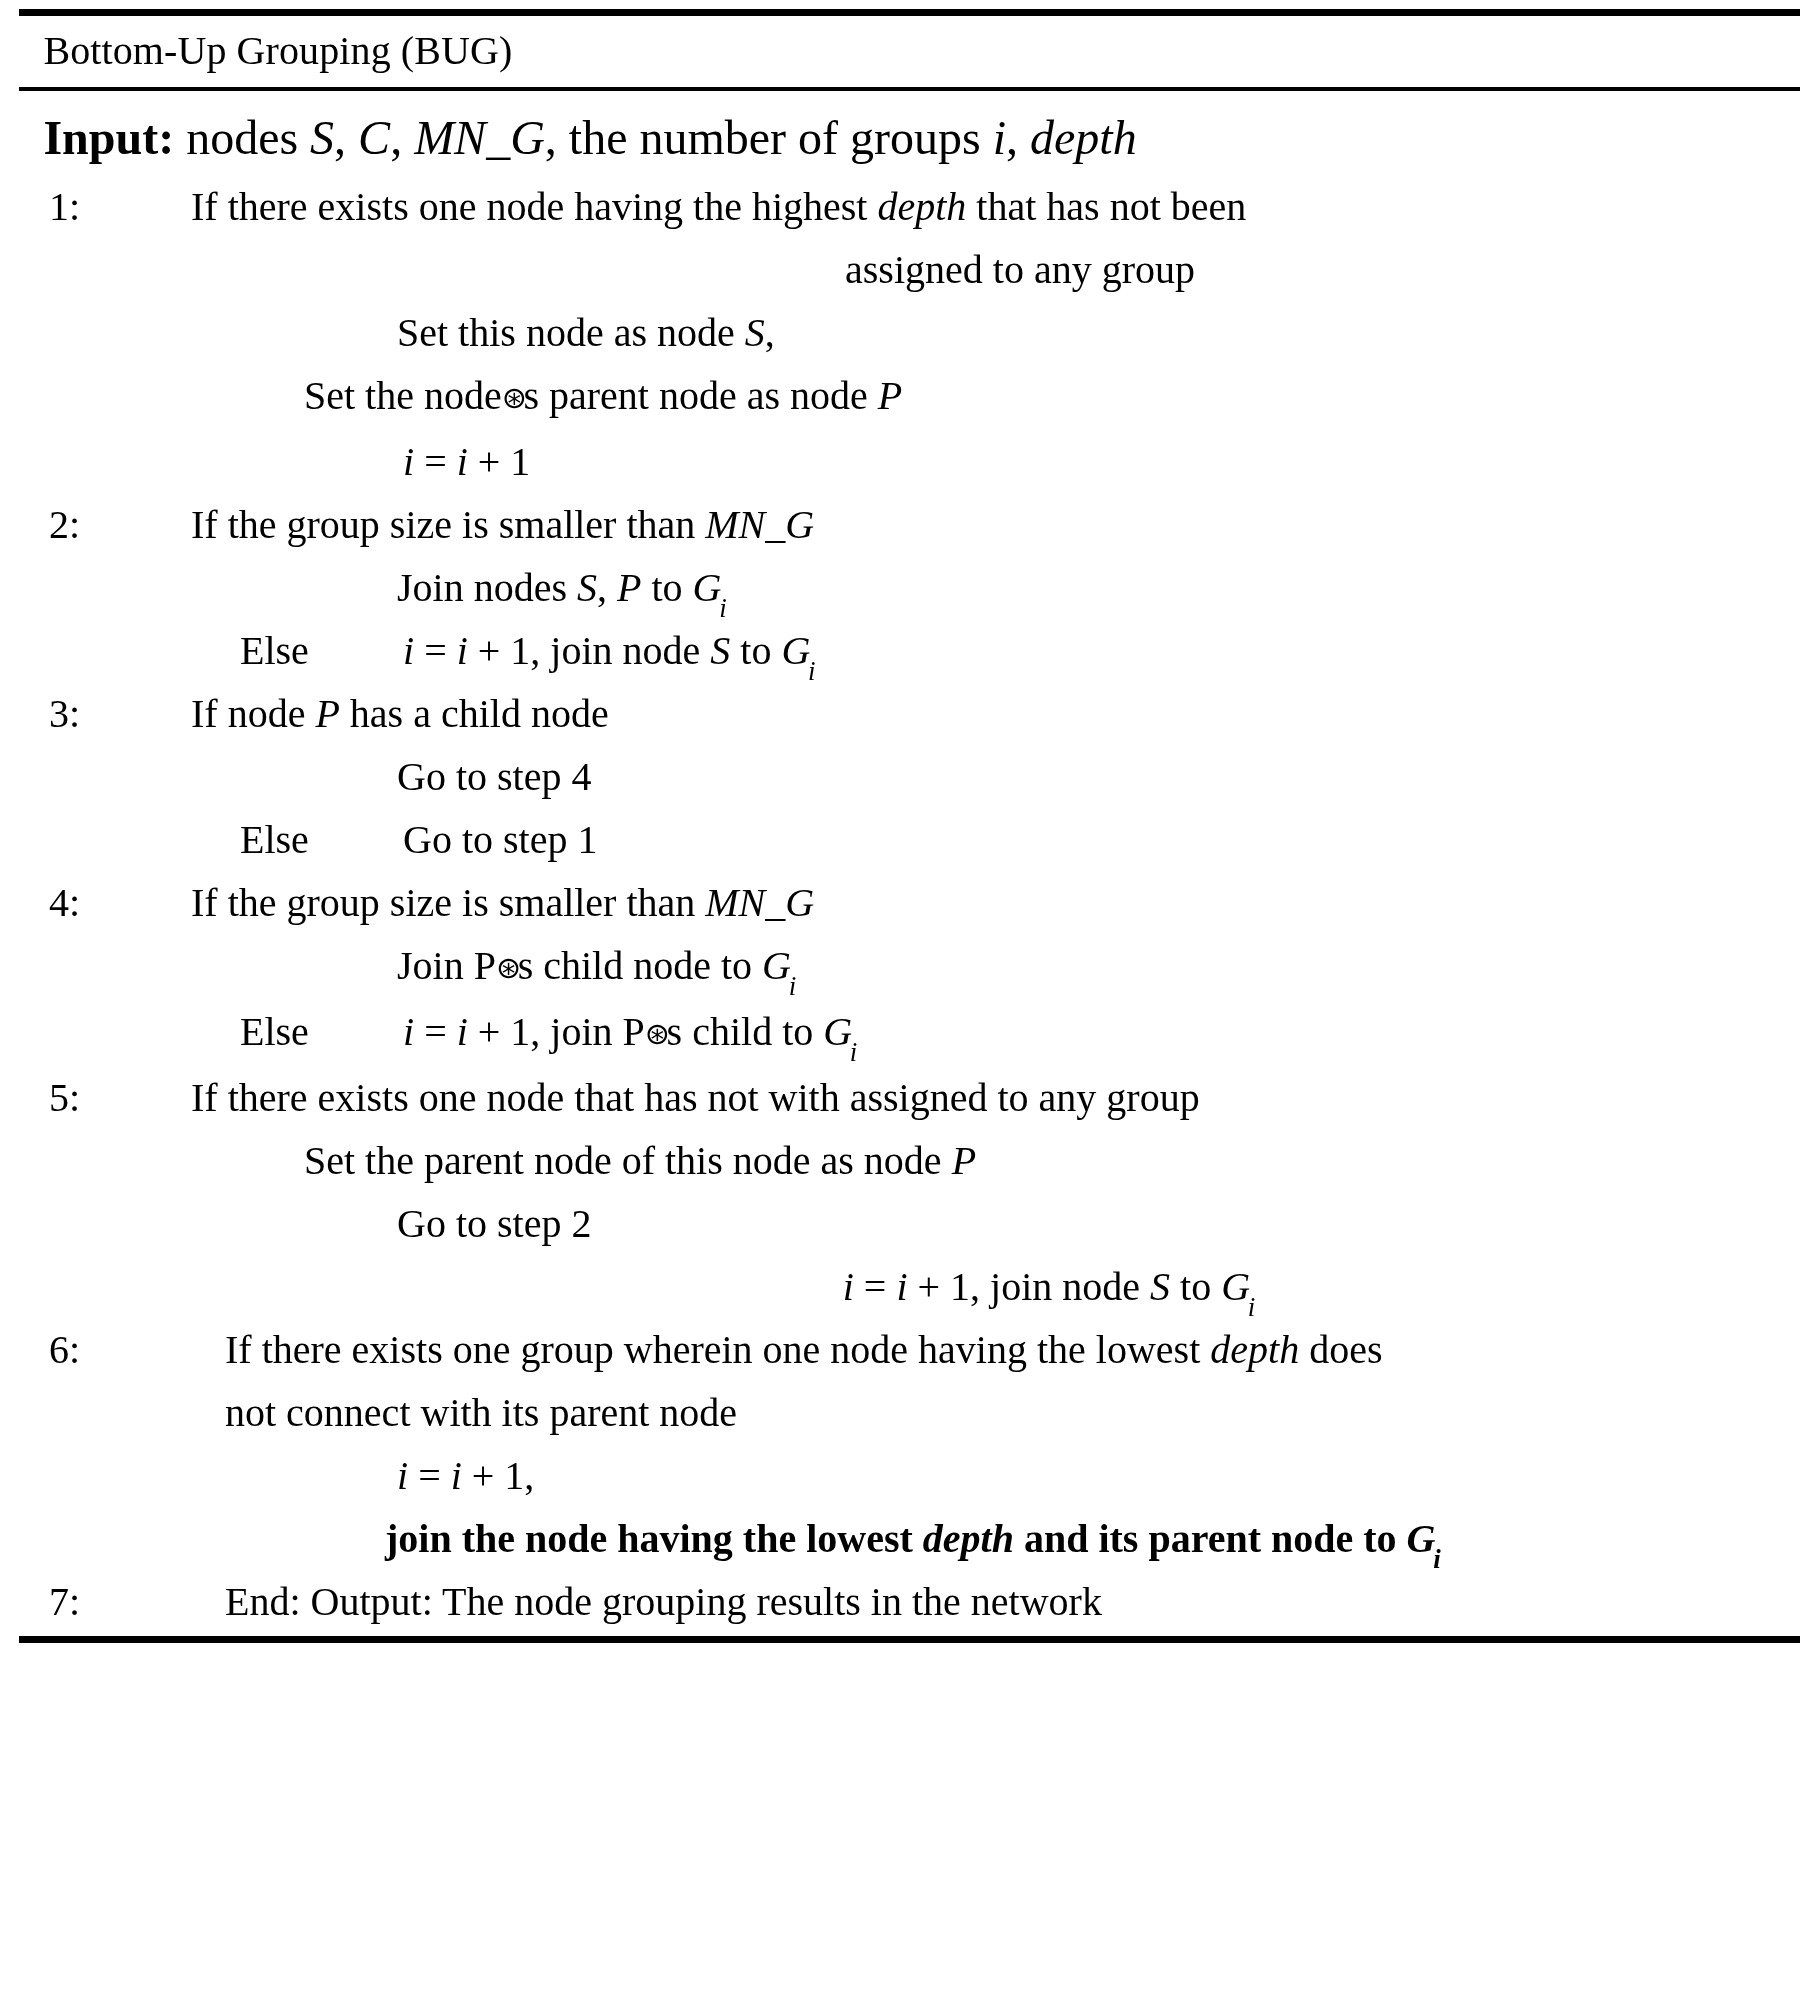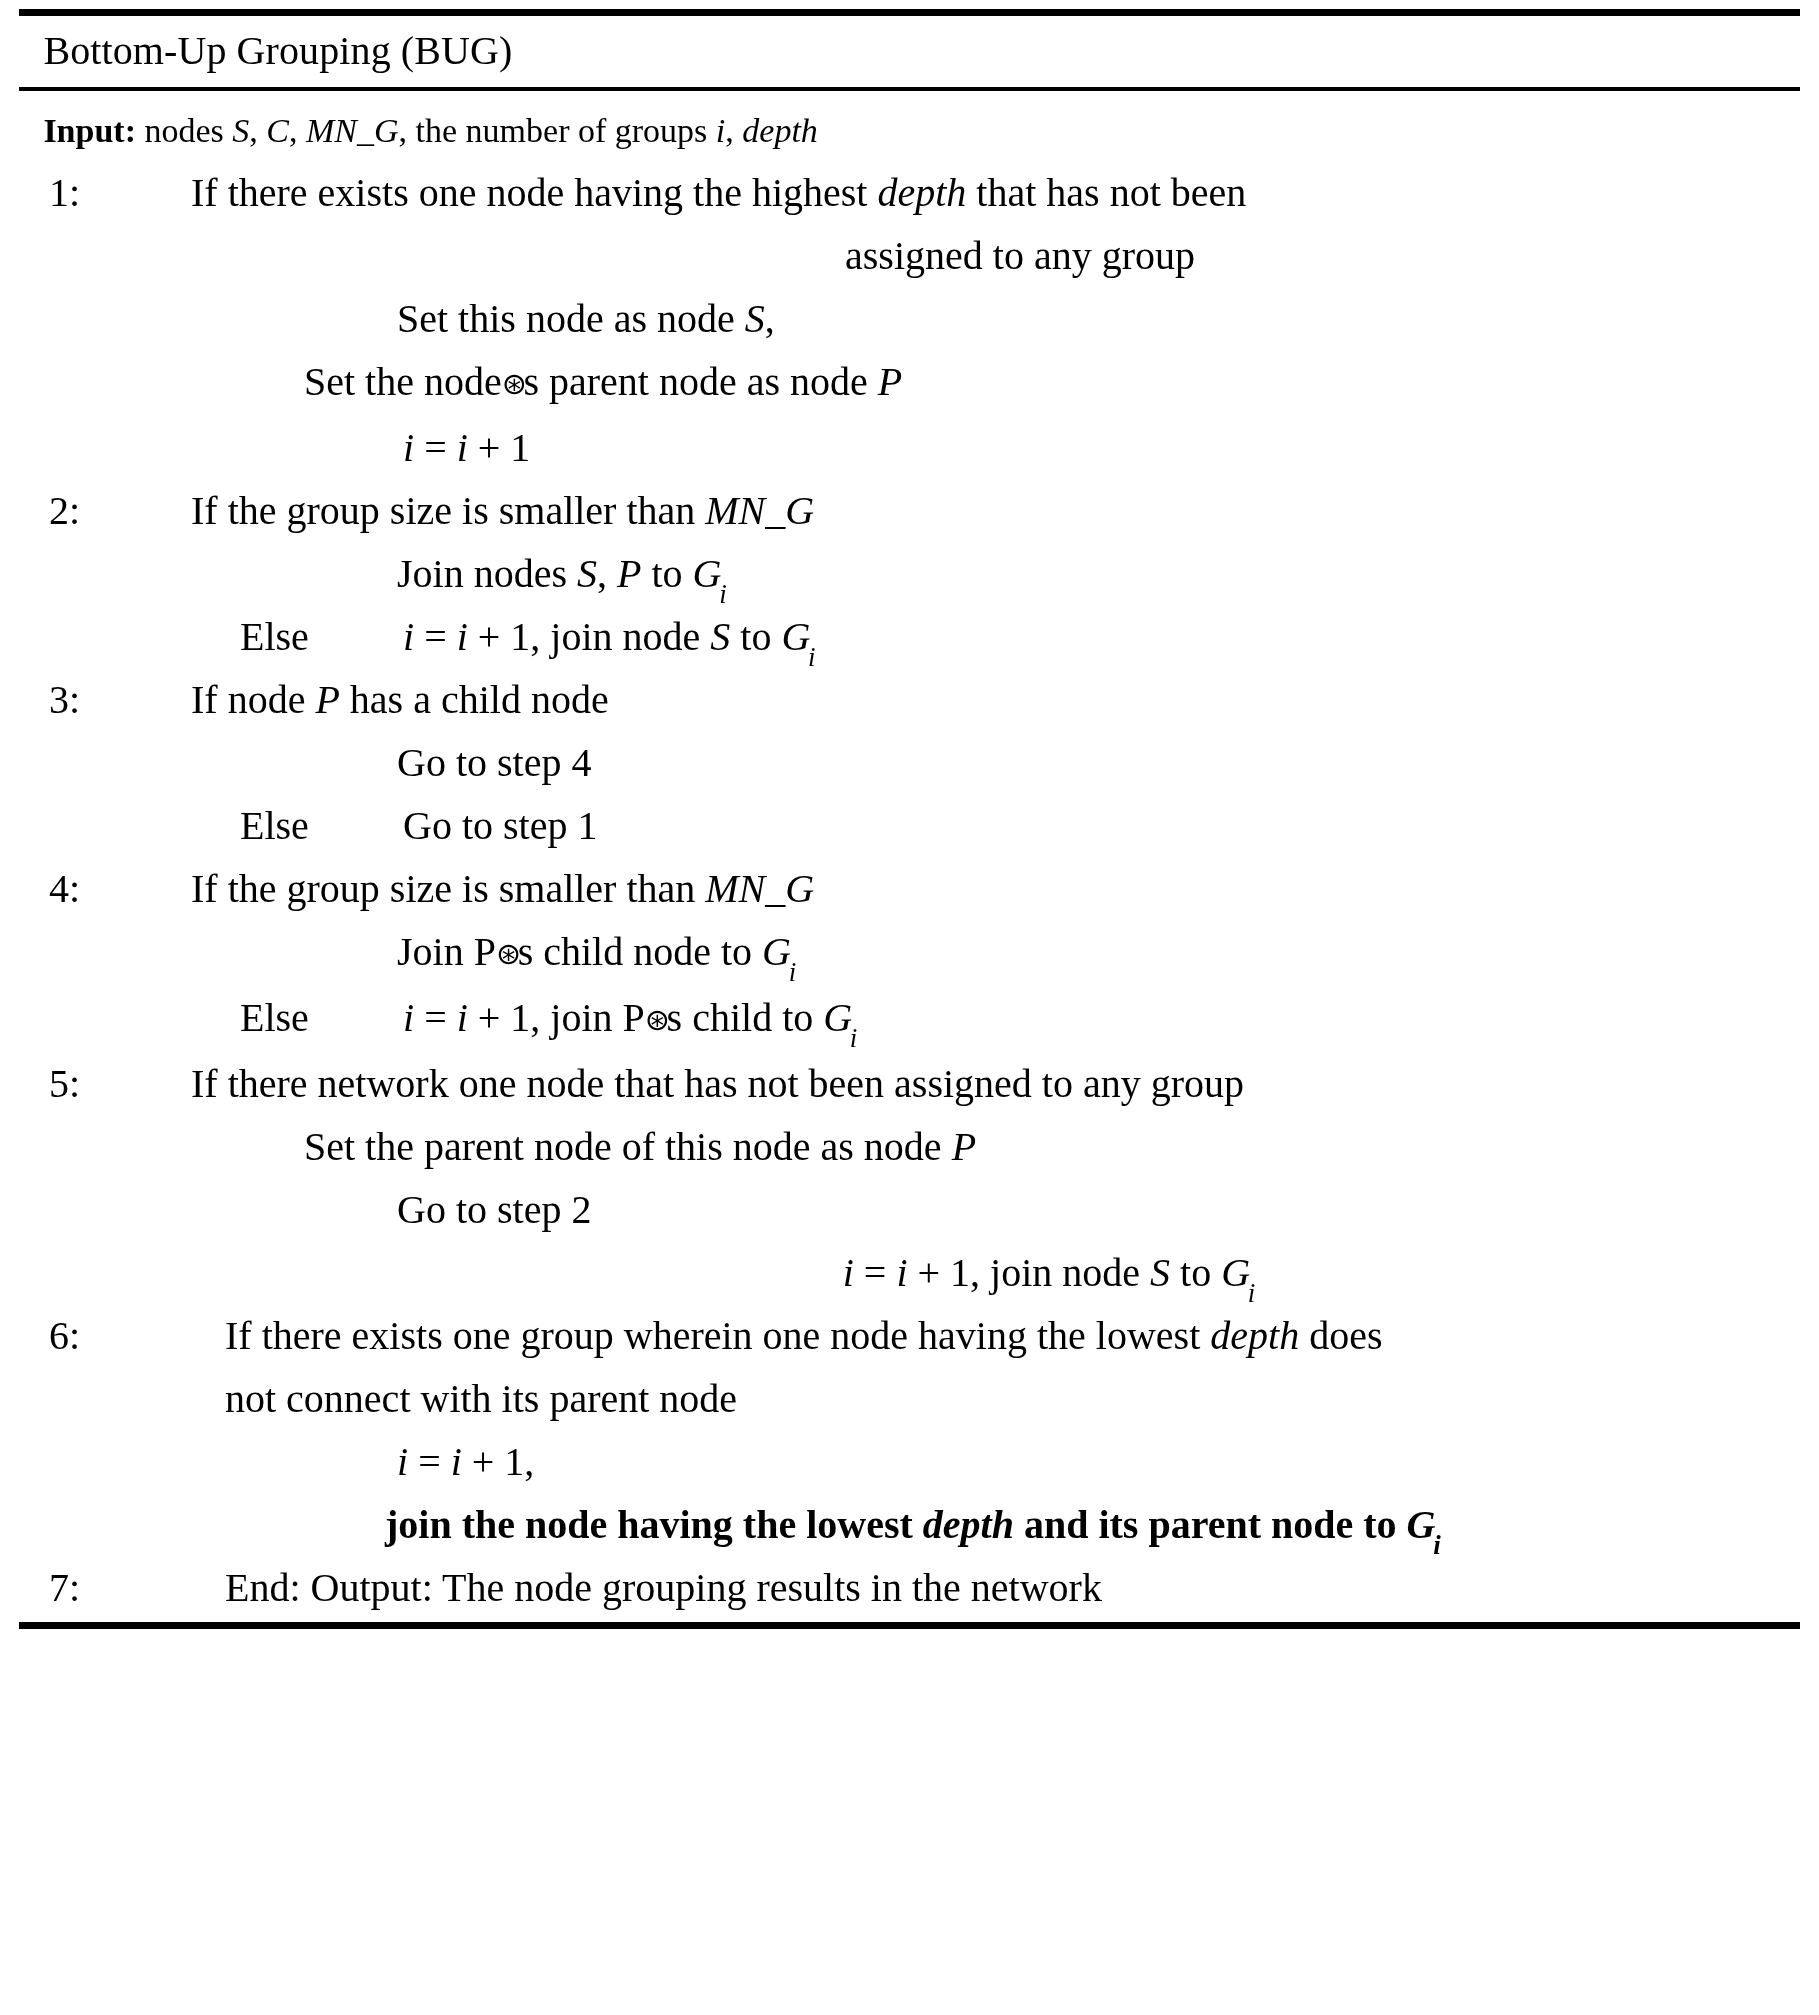--- a/index.html
+++ b/index.html
@@ -34,21 +34,21 @@
 
   .title-row {
     padding: 15px 0 16.3px 24.4px;
     font-size: 40px;
     line-height: 1.0;
     letter-spacing: 0.1px;
   }
 
   .input-row {
     padding: 23px 0 12.8px 24.4px;
-    font-size: 34px;
+    font-size: 48px;
     line-height: 1.0;
   }
   .input-row .kw { font-weight: bold; }
 
   .steps {
     padding: 0;
     margin: 0;
   }
 
   .line {
@@ -127,21 +127,21 @@
       <div class="line ind-i"><i>i</i><span> = </span><i>i</i><span> + 1</span></div>
       <div class="line ind-body"><span class="step-num">2:</span><span>If the group size is smaller than </span><i>MN_G</i></div>
       <div class="line ind-sub1"><span>Join nodes </span><i>S</i><span>, </span><i>P</i><span> to </span><i>G</i><span class="sub">i</span></div>
       <div class="line ind-else"><span class="else-kw">Else</span><i>i</i><span> = </span><i>i</i><span> + 1, join node </span><i>S</i><span> to </span><i>G</i><span class="sub">i</span></div>
       <div class="line ind-body"><span class="step-num">3:</span><span>If node </span><i>P</i><span> has a child node</span></div>
       <div class="line ind-sub1"><span>Go to step 4</span></div>
       <div class="line ind-else"><span class="else-kw">Else</span><span>Go to step 1</span></div>
       <div class="line ind-body"><span class="step-num">4:</span><span>If the group size is smaller than </span><i>MN_G</i></div>
       <div class="line ind-sub1"><span>Join P</span><span class="mojibake">⊛</span><span>s child node to </span><i>G</i><span class="sub">i</span></div>
       <div class="line ind-else"><span class="else-kw">Else</span><i>i</i><span> = </span><i>i</i><span> + 1, join P</span><span class="mojibake">⊛</span><span>s child to </span><i>G</i><span class="sub">i</span></div>
-      <div class="line ind-body"><span class="step-num">5:</span><span>If there network one node that has not been assigned to any group</span></div>
+      <div class="line ind-body"><span class="step-num">5:</span><span>If there exists one node that has not with assigned to any group</span></div>
       <div class="line ind-deep"><span>Set the parent node of this node as node </span><i>P</i></div>
       <div class="line ind-sub1"><span>Go to step 2</span></div>
       <div class="line ind-sub2"><i>i</i><span> = </span><i>i</i><span> + 1, join node </span><i>S</i><span> to </span><i>G</i><span class="sub">i</span></div>
       <div class="line ind-wrap2"><span class="step-num">6:</span><span>If there exists one group wherein one node having the lowest </span><i>depth</i><span> does</span></div>
       <div class="line ind-wrap2"><span>not connect with its parent node</span></div>
       <div class="line ind-sub1"><i>i</i><span> = </span><i>i</i><span> + 1,</span></div>
       <div class="line ind-sub3"><span>join the node having the lowest </span><i>depth</i><span> and its parent node to </span><i>G</i><span class="sub">i</span></div>
       <div class="line ind-wrap2"><span class="step-num">7:</span><span>End: Output: The node grouping results in the network</span></div>
     </div>
 

